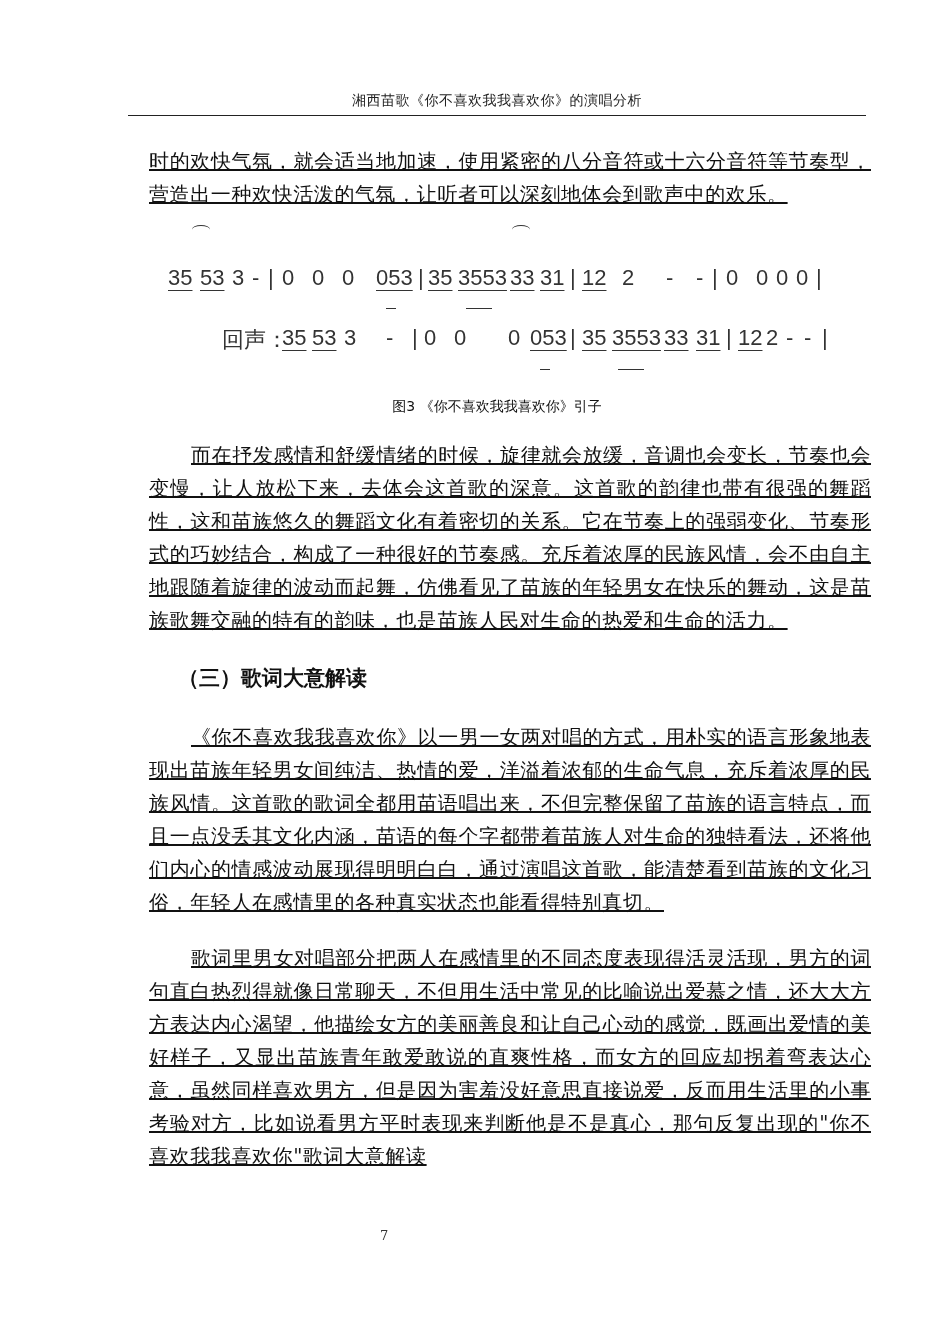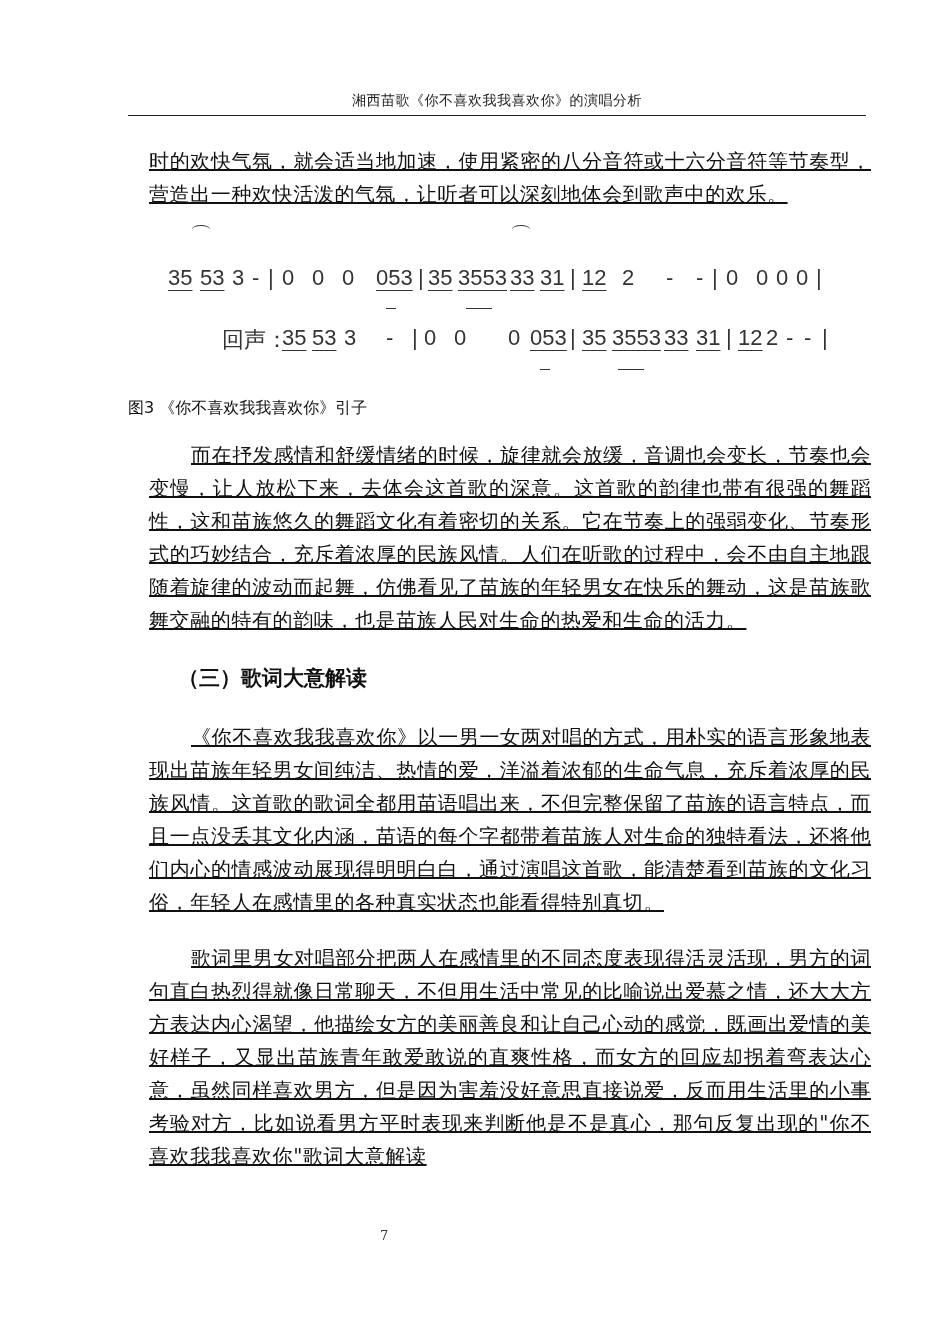--- a/index.html
+++ b/index.html
@@ -13,22 +13,22 @@
           text-align: justify; letter-spacing: 0.6px; margin: 12px; text-decoration: underline; }
   .indent { text-indent: 42px; }
   .notation { position: absolute; left: 160px; top: 215px; width: 700px; height: 140px;
               font-family: "Liberation Sans Narrow", "Liberation Sans", sans-serif; color: #333; }
   .n-row { position: absolute; left: 0; white-space: nowrap; font-size: 22px; }
   .n-tok { position: absolute; display: inline-block; }
   .ul { text-decoration: underline; text-underline-offset: 5px; text-decoration-thickness: 1px; }
   .sub-dash { position: absolute; height: 0; border-top: 1.5px solid #333; }
   .arc { position: absolute; width: 18px; height: 8px; border-top: 1.5px solid #333;
          border-radius: 50% 50% 0 0; }
-  .caption { position: absolute; left: 128px; top: 398px; width: 738px; 
-             font-family: "DejaVu Sans", "Liberation Sans", sans-serif; font-size: 16px; color: #111; }
+  .caption { position: absolute; left: 128px; top: 398px; width: 738px; text-align: center;
+             font-family: "DejaVu Sans", "Liberation Sans", sans-serif; font-size: 14px; color: #111; }
   .section-heading { position: absolute; left: 178px; top: 664px; font-size: 21px;
                      font-family: "DejaVu Sans", "Liberation Sans", sans-serif; font-weight: bold; margin: 0; }
   .page-number { position: absolute; left: 380px; top: 1228px; font-size: 13px; color: #333; }
 </style>
 </head>
 <body>
 
 <div>
 
   <div class="page-header">湘西苗歌《你不喜欢我我喜欢你》的演唱分析</div>
@@ -92,21 +92,21 @@
       <span class="n-tok" style="left:626px;">-</span>
       <span class="n-tok" style="left:644px;">-</span>
       <span class="n-tok" style="left:662px;">|</span>
     </div>
     <span class="sub-dash" style="left:380px; top:154px; width:10px;"></span>
     <span class="sub-dash" style="left:458px; top:154px; width:26px;"></span>
   </div>
 
   <div class="caption">图3 《你不喜欢我我喜欢你》引子</div>
 
-  <p class="para indent" style="top:427px;">而在抒发感情和舒缓情绪的时候，旋律就会放缓，音调也会变长，节奏也会变慢，让人放松下来，去体会这首歌的深意。这首歌的韵律也带有很强的舞蹈性，这和苗族悠久的舞蹈文化有着密切的关系。它在节奏上的强弱变化、节奏形式的巧妙结合，充斥着浓厚的民族风情。人们在听歌的过程中，会不由自主地跟随着旋律的波动而起舞，仿佛看见了苗族的年轻男女在快乐的舞动，这是苗族歌舞交融的特有的韵味，也是苗族人民对生命的热爱和生命的活力。</p>
+  <p class="para indent" style="top:427px;">而在抒发感情和舒缓情绪的时候，旋律就会放缓，音调也会变长，节奏也会变慢，让人放松下来，去体会这首歌的深意。这首歌的韵律也带有很强的舞蹈性，这和苗族悠久的舞蹈文化有着密切的关系。它在节奏上的强弱变化、节奏形式的巧妙结合，构成了一种很好的节奏感。充斥着浓厚的民族风情，会不由自主地跟随着旋律的波动而起舞，仿佛看见了苗族的年轻男女在快乐的舞动，这是苗族歌舞交融的特有的韵味，也是苗族人民对生命的热爱和生命的活力。</p>
 
   <h3 class="section-heading">（三）歌词大意解读</h3>
 
   <p class="para indent" style="top:709px;">《你不喜欢我我喜欢你》以一男一女两对唱的方式，用朴实的语言形象地表现出苗族年轻男女间纯洁、热情的爱，洋溢着浓郁的生命气息，充斥着浓厚的民族风情。这首歌的歌词全都用苗语唱出来，不但完整保留了苗族的语言特点，而且一点没丢其文化内涵，苗语的每个字都带着苗族人对生命的独特看法，还将他们内心的情感波动展现得明明白白，通过演唱这首歌，能清楚看到苗族的文化习俗，年轻人在感情里的各种真实状态也能看得特别真切。</p>
 
   <p class="para indent" style="top:930px;">歌词里男女对唱部分把两人在感情里的不同态度表现得活灵活现，男方的词句直白热烈得就像日常聊天，不但用生活中常见的比喻说出爱慕之情，还大大方方表达内心渴望，他描绘女方的美丽善良和让自己心动的感觉，既画出爱情的美好样子，又显出苗族青年敢爱敢说的直爽性格，而女方的回应却拐着弯表达心意，虽然同样喜欢男方，但是因为害羞没好意思直接说爱，反而用生活里的小事考验对方，比如说看男方平时表现来判断他是不是真心，那句反复出现的"你不喜欢我我喜欢你"歌词大意解读</p>
 
   <div class="page-number">7</div>
 </div>
 

